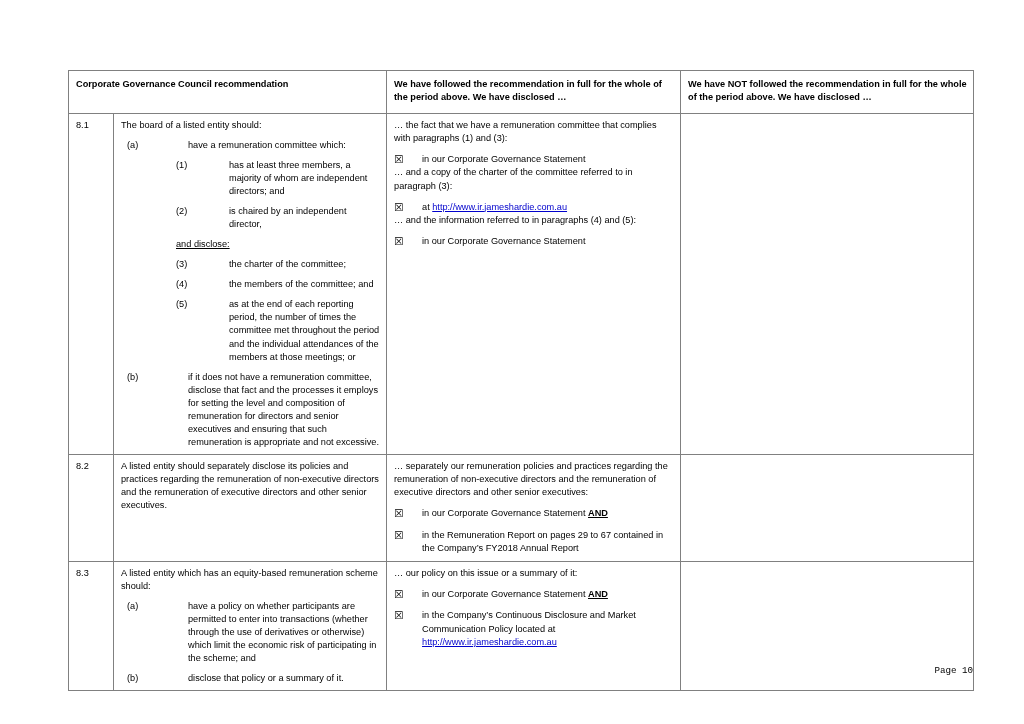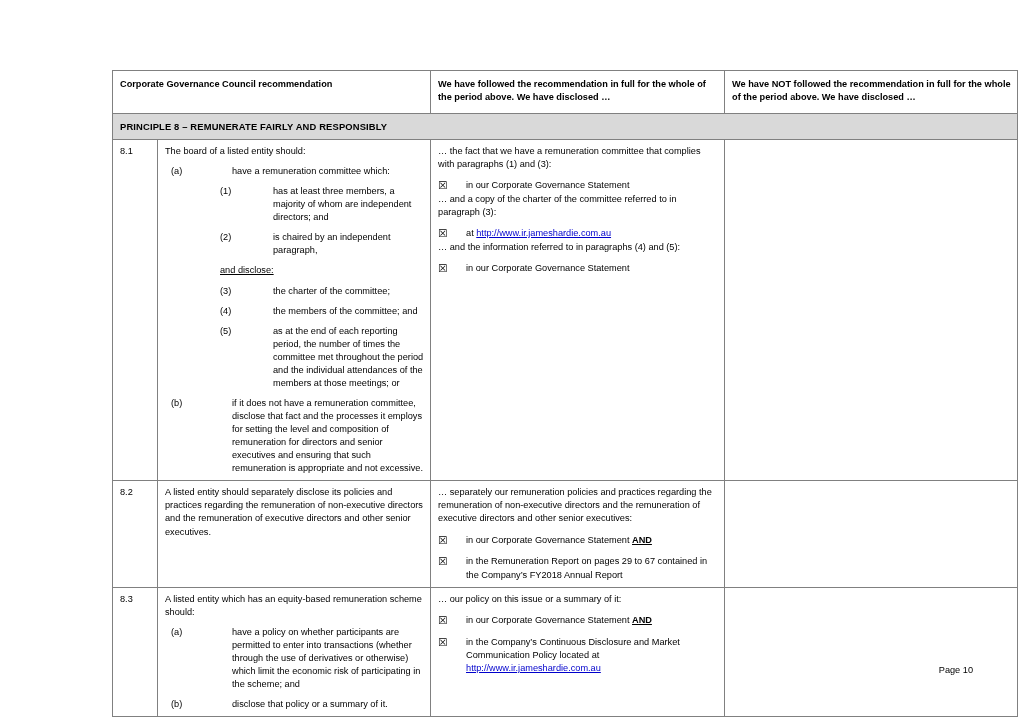--- a/index.html
+++ b/index.html
@@ -23,21 +23,20 @@
     height: 724px;
   }
 
   table.compliance-table {
     position: absolute;
     left: 68px;
     top: 70px;
     width: 905px;
     border-collapse: collapse;
     table-layout: fixed;
-    margin-left: 44px;
   }
 
   table.compliance-table td,
   table.compliance-table th {
     border: 1px solid #808080;
     vertical-align: top;
     padding: 5px 6px 5px 7px;
     font-size: 9.2px;
     line-height: 1.42;
     font-weight: normal;
@@ -134,21 +133,21 @@
   }
   .url {
     color: #0000cc;
   }
 
   .footer-page {
     position: absolute;
     right: 51px;
     top: 665px;
     font-size: 9.2px;
-    font-family: Liberation Sans, sans-serif;
+    font-family: Liberation Mono, monospace;
     color: #000000;
   }
 </style>
 </head>
 <body>
 
 <div class="page">
 
   <table class="compliance-table">
     <colgroup>
@@ -158,43 +157,40 @@
       <col class="c-not">
     </colgroup>
     <tbody>
 
       <tr class="head-row">
         <td colspan="2">Corporate Governance Council recommendation</td>
         <td>We have followed the recommendation in full for the whole of the period above. We have disclosed …</td>
         <td>We have NOT followed the recommendation in full for the whole of the period above. We have disclosed …</td>
       </tr>
 
-      <tr class="principle-row">
-        <td colspan="4">PRINCIPLE 8 – REMUNERATE FAIRLY AND RESPONSIBLY</td>
-      </tr>
 
       <tr>
         <td class="num-cell">8.1</td>
 
         <td class="rec-cell">
           <div class="lead">The board of a listed entity should:</div>
 
           <div class="li lvl-a">
             <span class="li-label">(a)</span>
             <span class="li-text">have a remuneration committee which:</span>
           </div>
 
           <div class="li lvl-n">
             <span class="li-label">(1)</span>
             <span class="li-text">has at least three members, a majority of whom are independent directors; and</span>
           </div>
 
           <div class="li lvl-n">
             <span class="li-label">(2)</span>
-            <span class="li-text">is chaired by an independent paragraph,</span>
+            <span class="li-text">is chaired by an independent director,</span>
           </div>
 
           <div class="inline-note">and disclose:</div>
 
           <div class="li lvl-n">
             <span class="li-label">(3)</span>
             <span class="li-text">the charter of the committee;</span>
           </div>
 
           <div class="li lvl-n">

